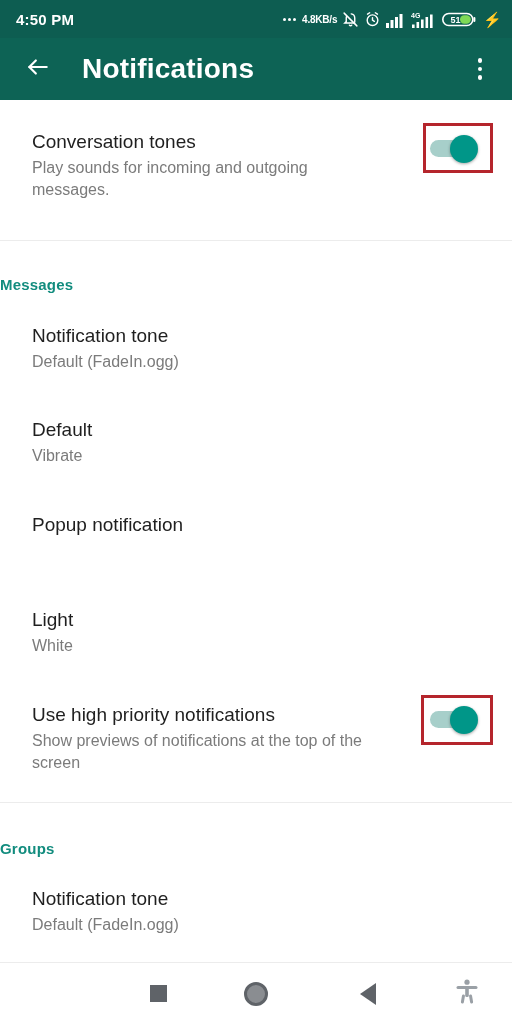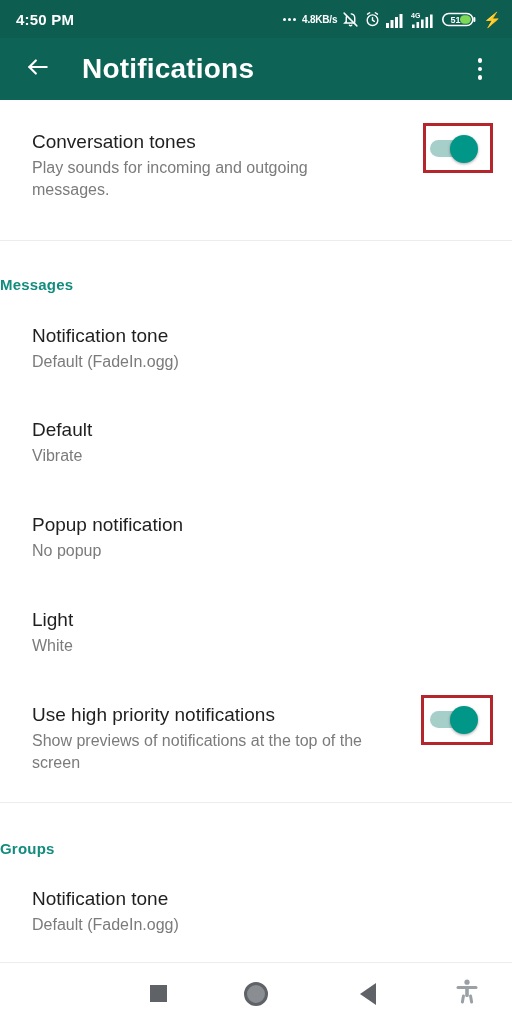--- a/index.html
+++ b/index.html
@@ -168,21 +168,20 @@
       <div class="row-sub">Default (FadeIn.ogg)</div>
     </div>
 
     <div class="row" style="position:absolute; top:318px; left:0; width:512px;">
       <div class="row-title">Default</div>
       <div class="row-sub">Vibrate</div>
     </div>
 
     <div class="row" style="position:absolute; top:413px; left:0; width:468px;">
       <div class="row-title">Popup notification</div>
-      <div class="row-sub">No popup</div>
     </div>
 
     <div class="row" style="position:absolute; top:603px; left:0; width:512px;">
       <div class="row-title">Use high priority notifications</div>
       <div class="row-sub" style="max-width:370px;">Show previews of notifications at the top of the screen</div>
       <div class="toggle" style="top:2px; right:30px; left:auto;">
         <span class="track"></span>
         <span class="thumb"></span>
       </div>
       <div class="annot" style="top:-8px; right:19px; width:72px; height:50px;"></div>

